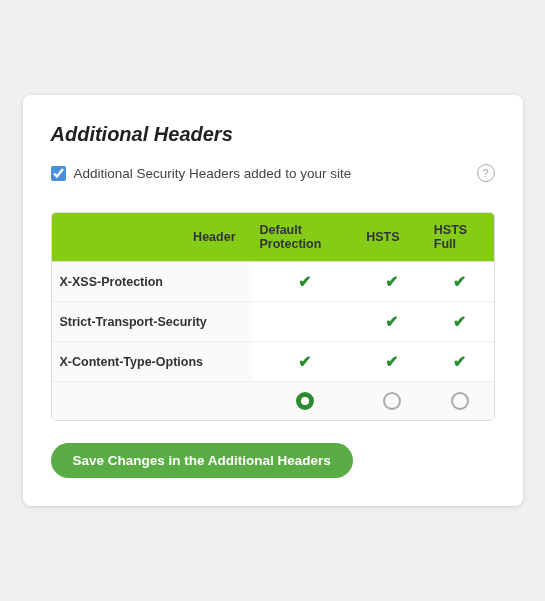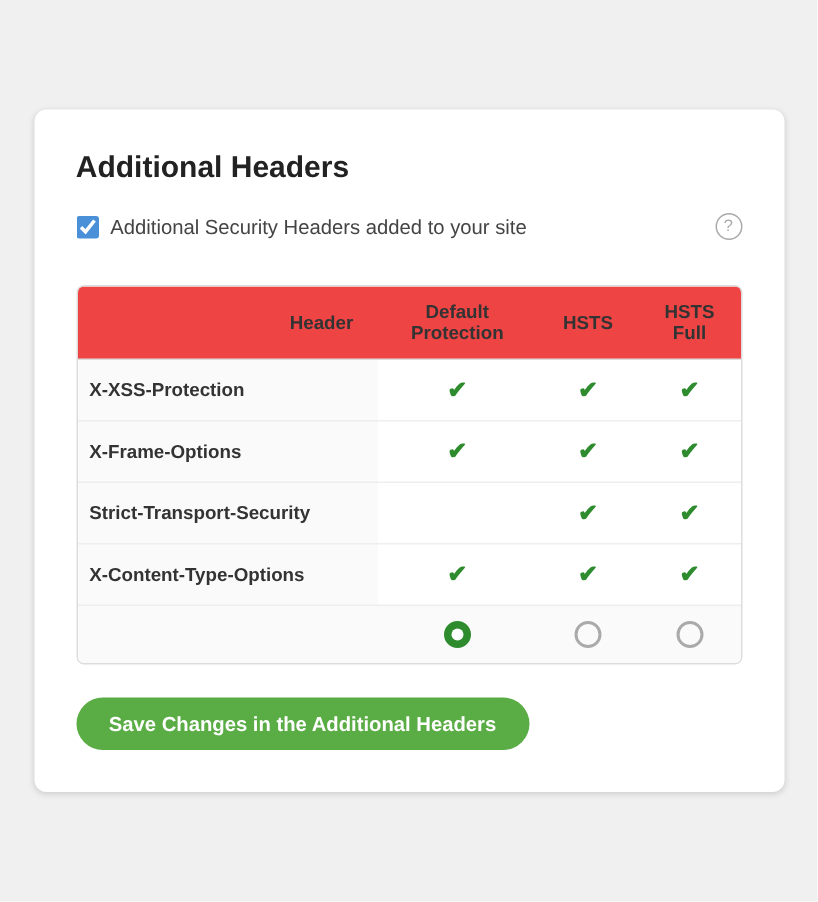--- a/index.html
+++ b/index.html
@@ -16,20 +16,21 @@
       border-radius: 8px;
       box-shadow: 0 1px 4px rgba(0,0,0,0.15);
       padding: 28px 28px 28px 28px;
       width: 500px;
     }
     .card-title {
       font-size: 20px;
       font-weight: 700;
       color: #222;
       margin-bottom: 18px;
+      font-style: italic;
     }
     .checkbox-row {
       display: flex;
       align-items: center;
       gap: 8px;
       margin-bottom: 30px;
     }
     .checkbox-row input[type="checkbox"] {
       width: 15px;
       height: 15px;
@@ -58,28 +59,28 @@
       border: 1px solid #ddd;
       border-radius: 5px;
       overflow: hidden;
       margin-bottom: 22px;
     }
     table {
       width: 100%;
       border-collapse: collapse;
     }
     thead tr {
-      background: #ef4444;
+      background: #84cc16;
     }
     thead th {
       padding: 10px 8px;
       font-size: 12.5px;
       font-weight: 700;
       color: #333;
-      text-align: center;
+      text-align: left;
       border-bottom: 1px solid #ddd;
     }
     thead th.header-name {
       text-align: right;
       padding-right: 16px;
       width: 200px;
     }
     tbody tr {
       border-bottom: 1px solid #eee;
     }
@@ -162,26 +163,20 @@
         <tr>
           <th class="header-name">Header</th>
           <th>Default<br>Protection</th>
           <th>HSTS</th>
           <th>HSTS<br>Full</th>
         </tr>
       </thead>
       <tbody>
         <tr>
           <td class="row-label">X-XSS-Protection</td>
-          <td><span class="check">✔</span></td>
-          <td><span class="check">✔</span></td>
-          <td><span class="check">✔</span></td>
-        </tr>
-        <tr>
-          <td class="row-label">X-Frame-Options</td>
           <td><span class="check">✔</span></td>
           <td><span class="check">✔</span></td>
           <td><span class="check">✔</span></td>
         </tr>
         <tr>
           <td class="row-label">Strict-Transport-Security</td>
           <td></td>
           <td><span class="check">✔</span></td>
           <td><span class="check">✔</span></td>
         </tr>

